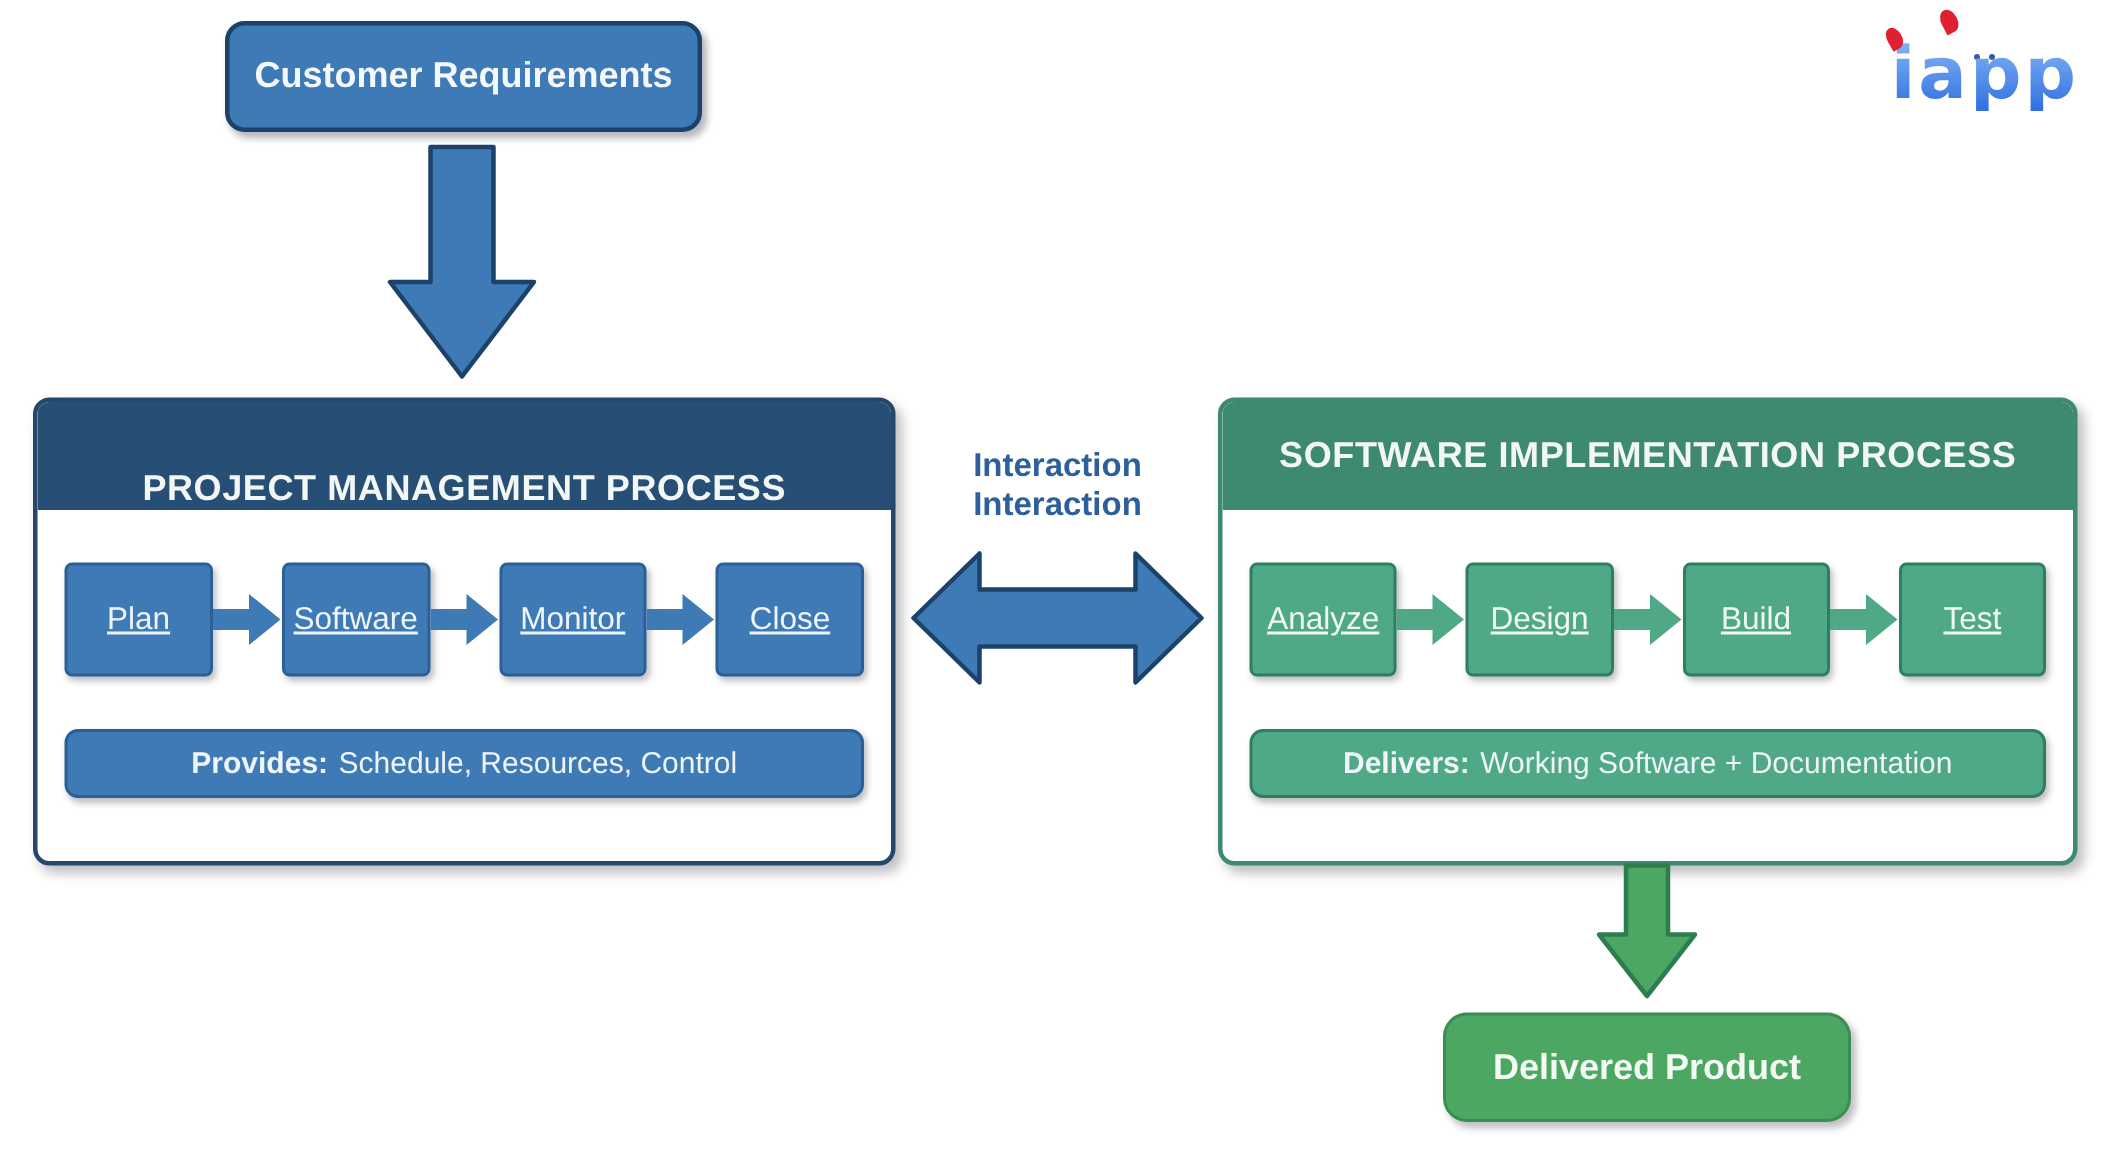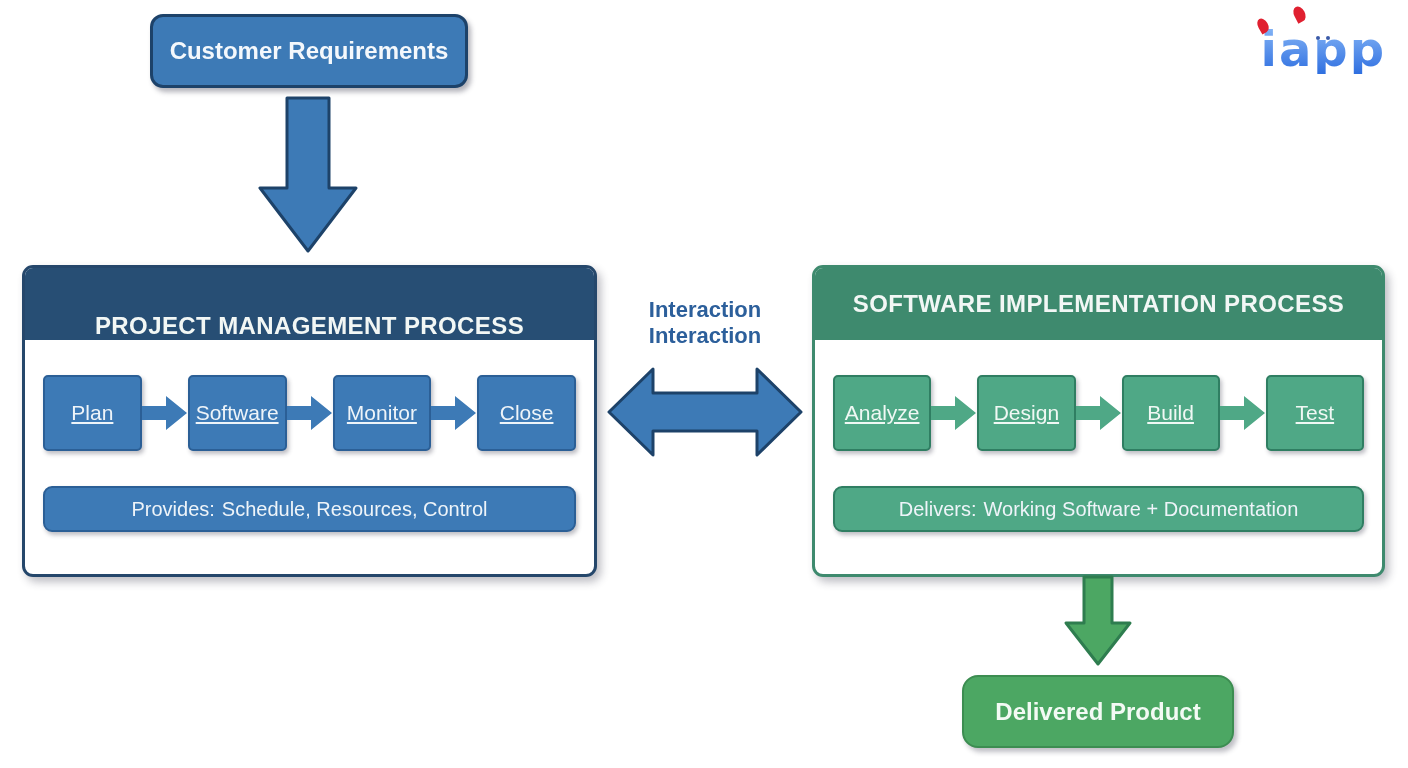--- a/index.html
+++ b/index.html
@@ -56,21 +56,21 @@
     box-shadow:2px 3px 4px rgba(40,40,60,0.30);text-decoration:underline;}
   .panel-blue .step-box{background:var(--blue-fill);border:2px solid var(--step-blue-border);}
   .panel-green .step-box{background:var(--green-fill);border:2px solid var(--green-border);color:#f0f8f4;}
   .step-arrow{width:46px;height:40px;flex:0 0 auto;}
 
   .info-bar{position:absolute;top:218px;left:18px;right:18px;height:46px;border-radius:9px;
     display:flex;align-items:center;justify-content:center;
     color:#eef4f9;font-size:20px;box-shadow:2px 3px 4px rgba(40,40,60,0.30);}
   .panel-blue .info-bar{background:var(--blue-fill);border:2px solid var(--step-blue-border);}
   .panel-green .info-bar{background:var(--green-fill);border:2px solid var(--green-border);}
-  .info-bar b{font-weight:normal;margin-right:7px;}
+  .info-bar b{font-weight:bold;margin-right:7px;}
 
   
   .interaction-label{position:absolute;left:608px;top:297px;width:194px;
     text-align:center;color:var(--interaction-text);font-size:22px;font-weight:bold;line-height:26px;}
 
   
   .delivered-box{position:absolute;left:962px;top:675px;width:272px;height:73px;
     background:var(--green-product);border:2px solid #3c8d51;border-radius:16px;
     display:flex;align-items:center;justify-content:center;
     color:#f3faf4;font-size:24px;font-weight:bold;

